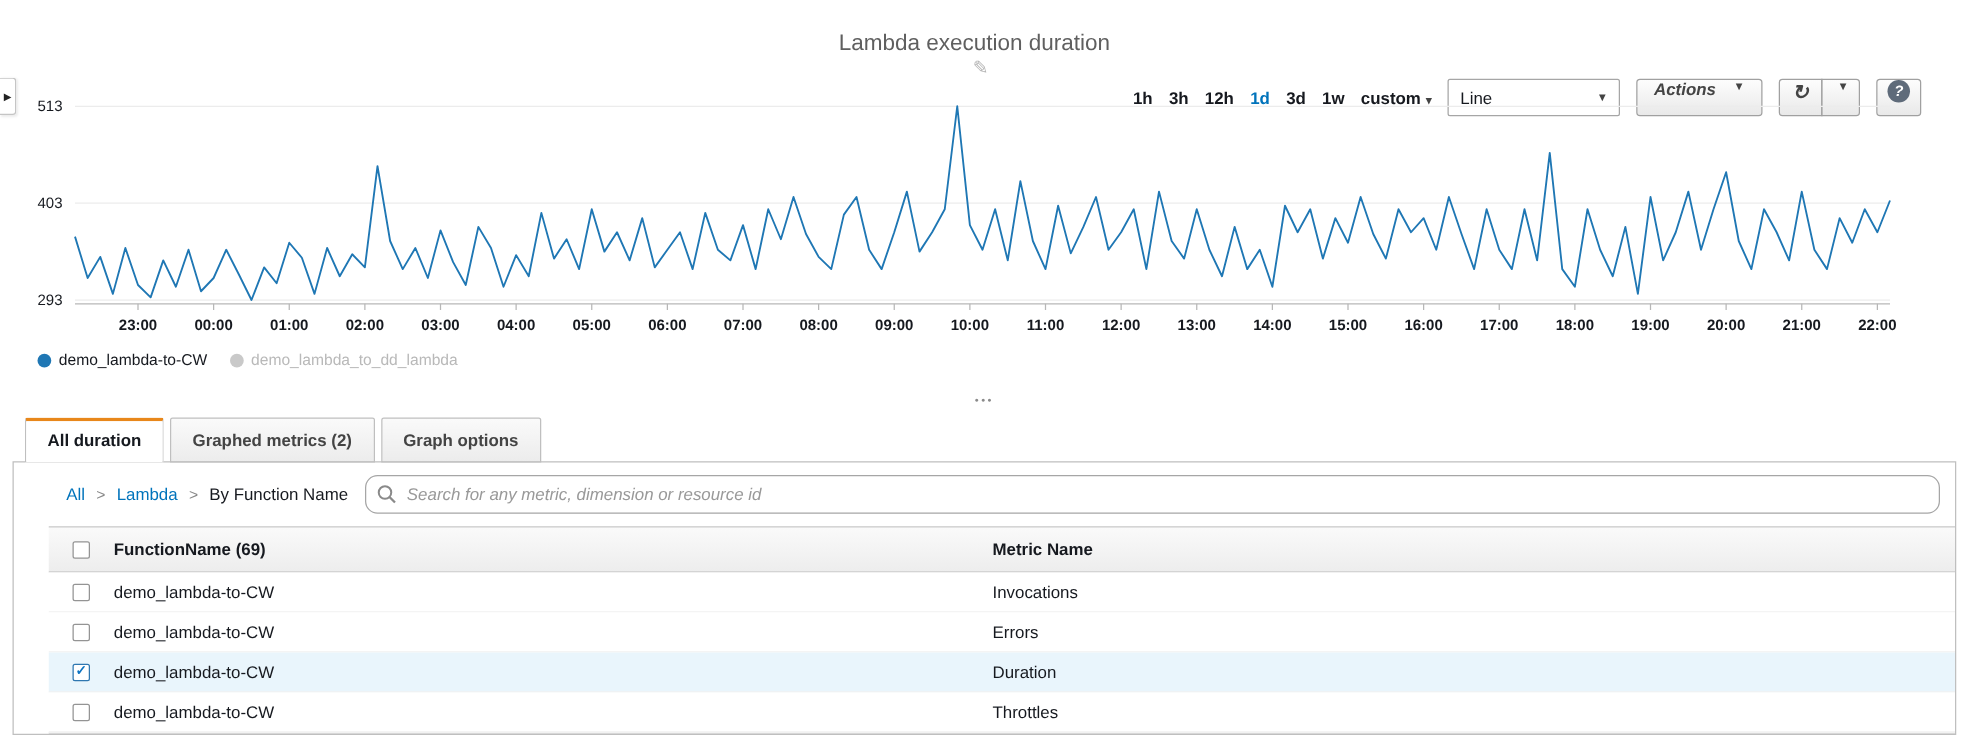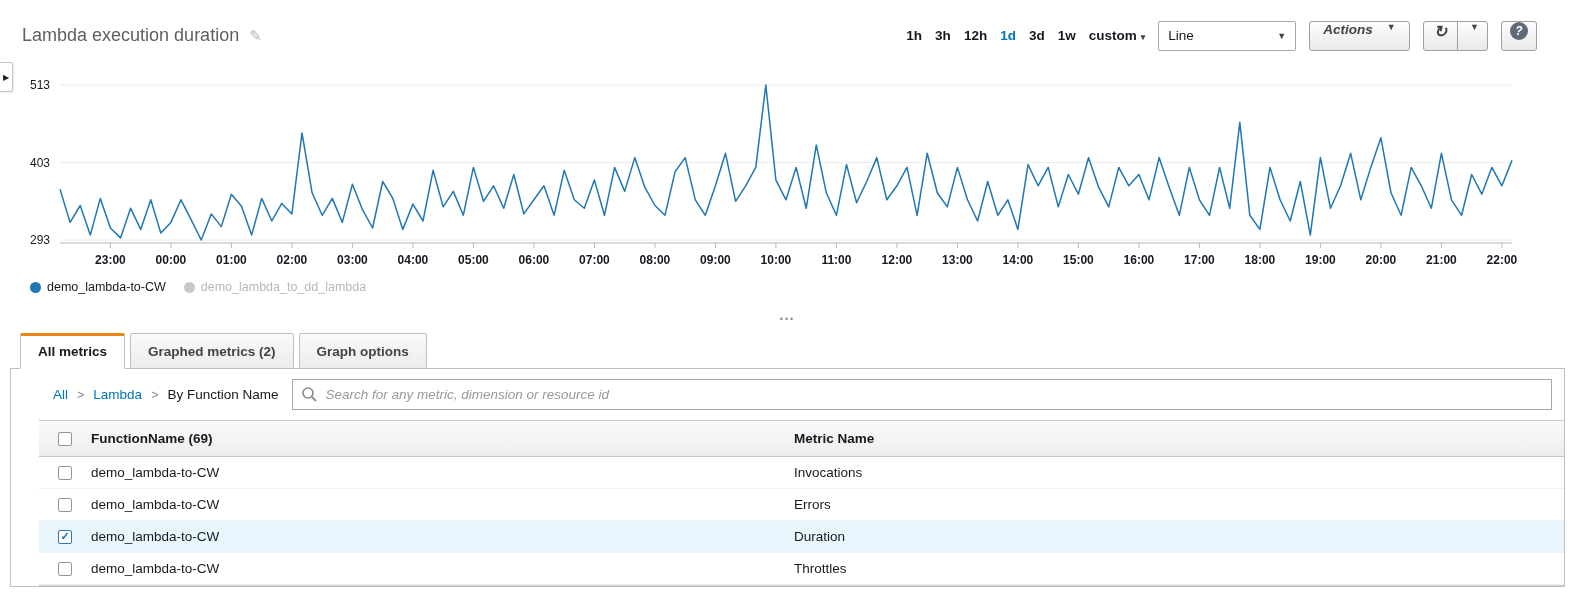--- a/index.html
+++ b/index.html
@@ -2,21 +2,21 @@
 <html><head>
 <meta charset="utf-8">
 <style>
   * { box-sizing: border-box; margin: 0; padding: 0; }
   html,body { background: #fff; }
   body {
     width: 1575px; height: 596px; overflow: hidden; position: relative;
     font-family: "Liberation Sans", sans-serif; color: #16191f;
   }
   
-  .header { display: flex; align-items: center; padding: 24px 38px 0 22px; height: 47px; }
+  .header { display: flex; align-items: center; padding: 24px 38px 0 22px; height: 47px; flex-direction: column; }
   .title { font-size: 18px; font-weight: 400; color: #5f5f5f; }
   .pencil { margin-left: 10px; color: #b5b5b5; font-size: 15px; cursor: pointer; }
   .toolbar { margin-left: auto; display: flex; align-items: center; gap: 13px; }
   .ranges { display: flex; gap: 13px; align-items: center; font-size: 13.5px; font-weight: 700; }
   .range { cursor: pointer; color: #16191f; }
   .range.sel { color: #0073bb; }
   .custom { font-size: 13.5px; font-weight: 700; cursor: pointer; }
   .caret { font-size: 9px; color: #444; margin-left: 4px; }
   .select { width: 138px; height: 30px; border: 1px solid #a6a6a6; border-radius: 2px; background: #fff;
             display: flex; align-items: center; padding: 0 9px; font-size: 13.5px; cursor: pointer; }
@@ -54,21 +54,21 @@
          border-radius: 2px 2px 0 0; cursor: pointer; margin-bottom: -1px; }
   .tab.active { background: #fff; border-top: 3px solid #e8871a; border-bottom: 1px solid #fff;
                 padding-top: 8px; color: #16191f; }
   
   .panel { margin: 0 10px; border: 1px solid #bfbfbf; background: #fff; padding-left: 28px; }
   .browser-bar { display: flex; align-items: center; padding: 10px 12px 10px 14px; font-size: 13.5px; }
   .bc-link { color: #0073bb; cursor: pointer; text-decoration: none; }
   .bc-sep { color: #888; margin: 0 9px; font-size: 12.5px; }
   .bc-current { color: #16191f; }
   .searchbox { flex: 1; margin-left: 14px; position: relative; }
-  .searchbox input { width: 100%; height: 31px; border: 1px solid #a6a6a6; border-radius: 0;
+  .searchbox input { width: 100%; height: 31px; border: 1px solid #a6a6a6; border-radius: 10px;
                      padding: 0 10px 0 32px; font-size: 13.5px; font-family: inherit; color: #737373; }
   .searchbox input::placeholder { font-style: italic; color: #999; }
   .search-icon { position: absolute; left: 9px; top: 7px; }
   .t-head { display: flex; align-items: center; height: 37px; background: linear-gradient(#fafafa, #ededed);
             border-top: 1px solid #c8c8c8; border-bottom: 1px solid #c8c8c8;
             font-size: 13.5px; font-weight: 700; }
   .col-check { flex: 0 0 52px; display: flex; justify-content: center; align-items: center; }
   .col-fn { flex: 0 0 683px; }
   .col-metric { flex: 1; padding-left: 20px; }
   .cb { width: 14px; height: 14px; border: 1px solid #949494; border-radius: 2px; background: #fff;
@@ -191,21 +191,21 @@
       <span class="legend-item inactive">
         <span class="dot" style="background: rgb(201, 201, 201);"></span>
         <span>demo_lambda_to_dd_lambda</span>
       </span>
     </div>
 </div>
 
 <div class="grip">•••</div>
 
 <div class="tabs">
-    <div class="tab active">All metrics</div>
+    <div class="tab active">All duration</div>
     <div class="tab">Graphed metrics (2)</div>
     <div class="tab">Graph options</div>
   </div>
 
 <div class="panel">
   <div class="browser-bar">
     <a class="bc-link">All</a>
     <span class="bc-sep">&gt;</span>
     <a class="bc-link">Lambda</a>
     <span class="bc-sep">&gt;</span>

